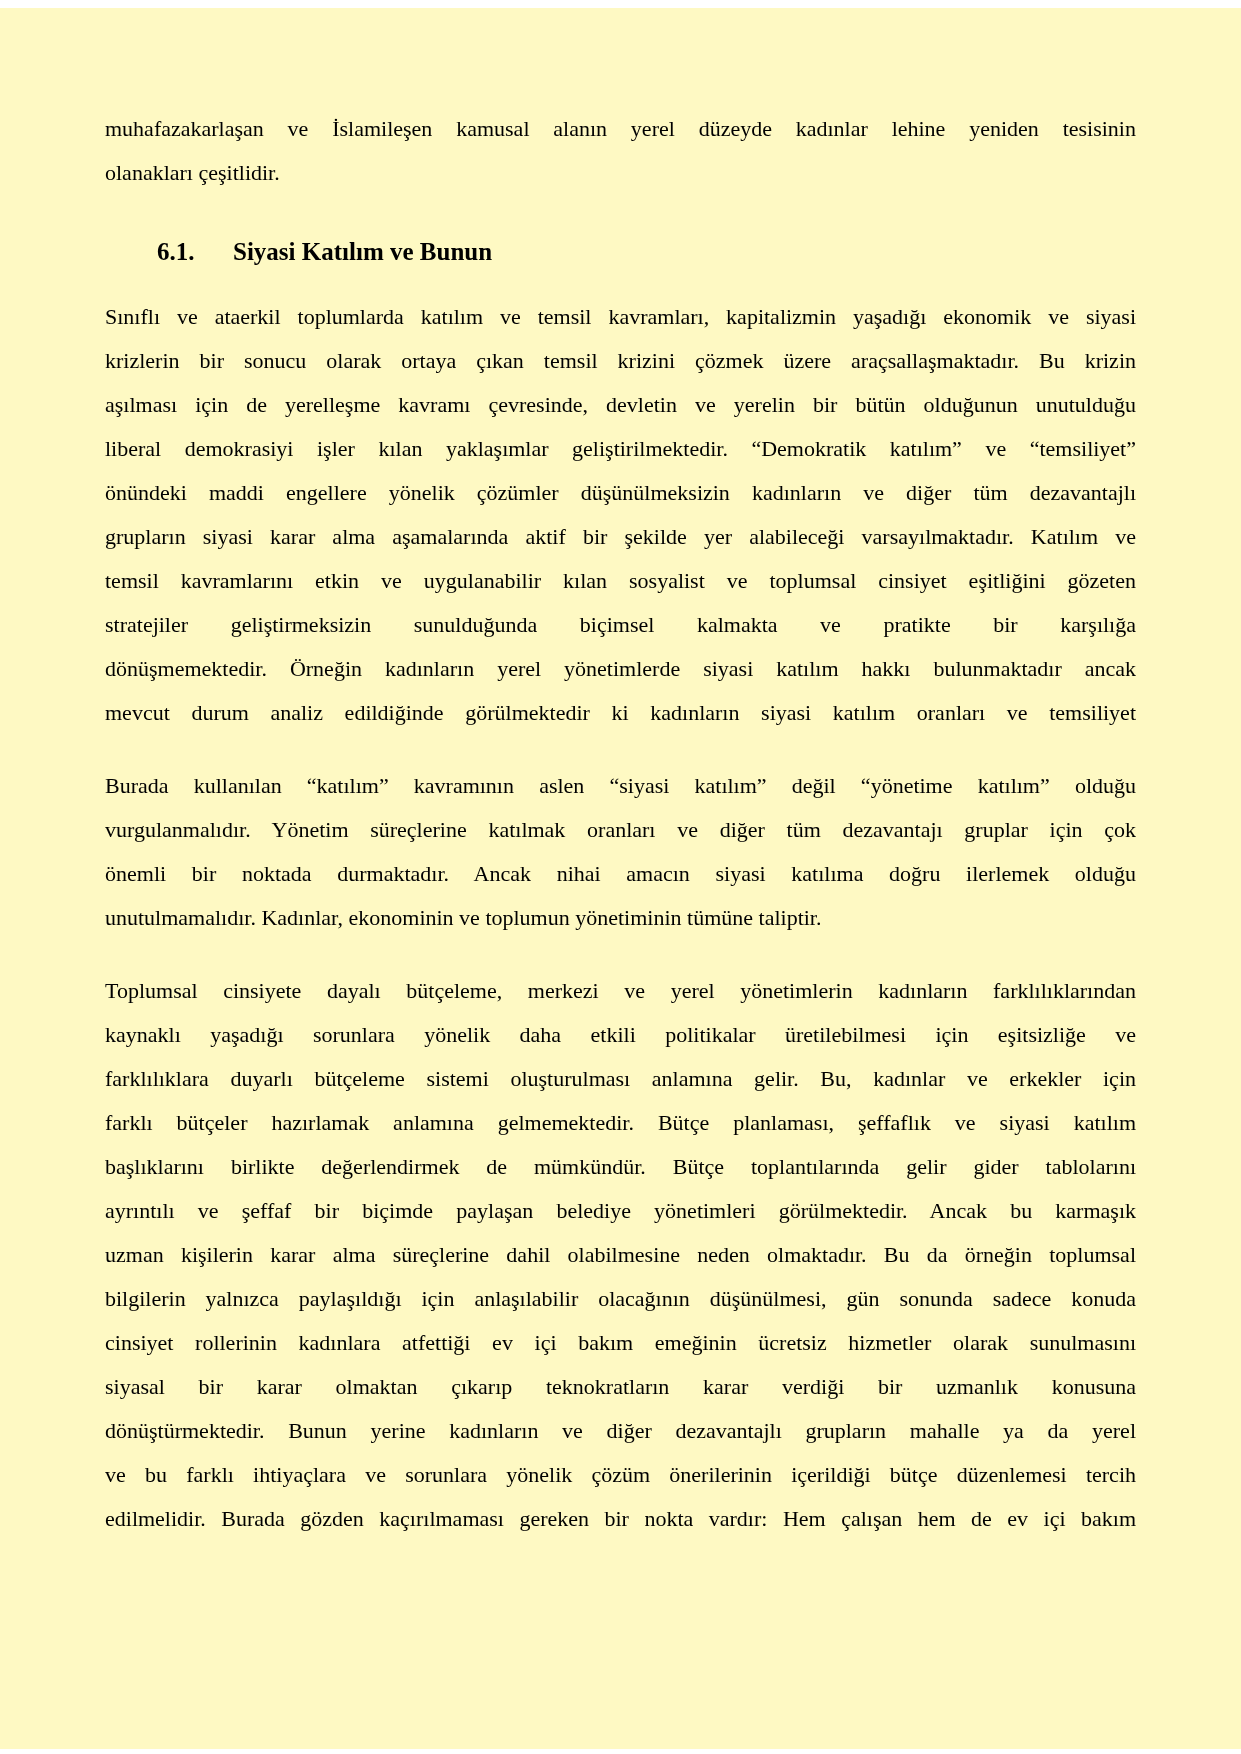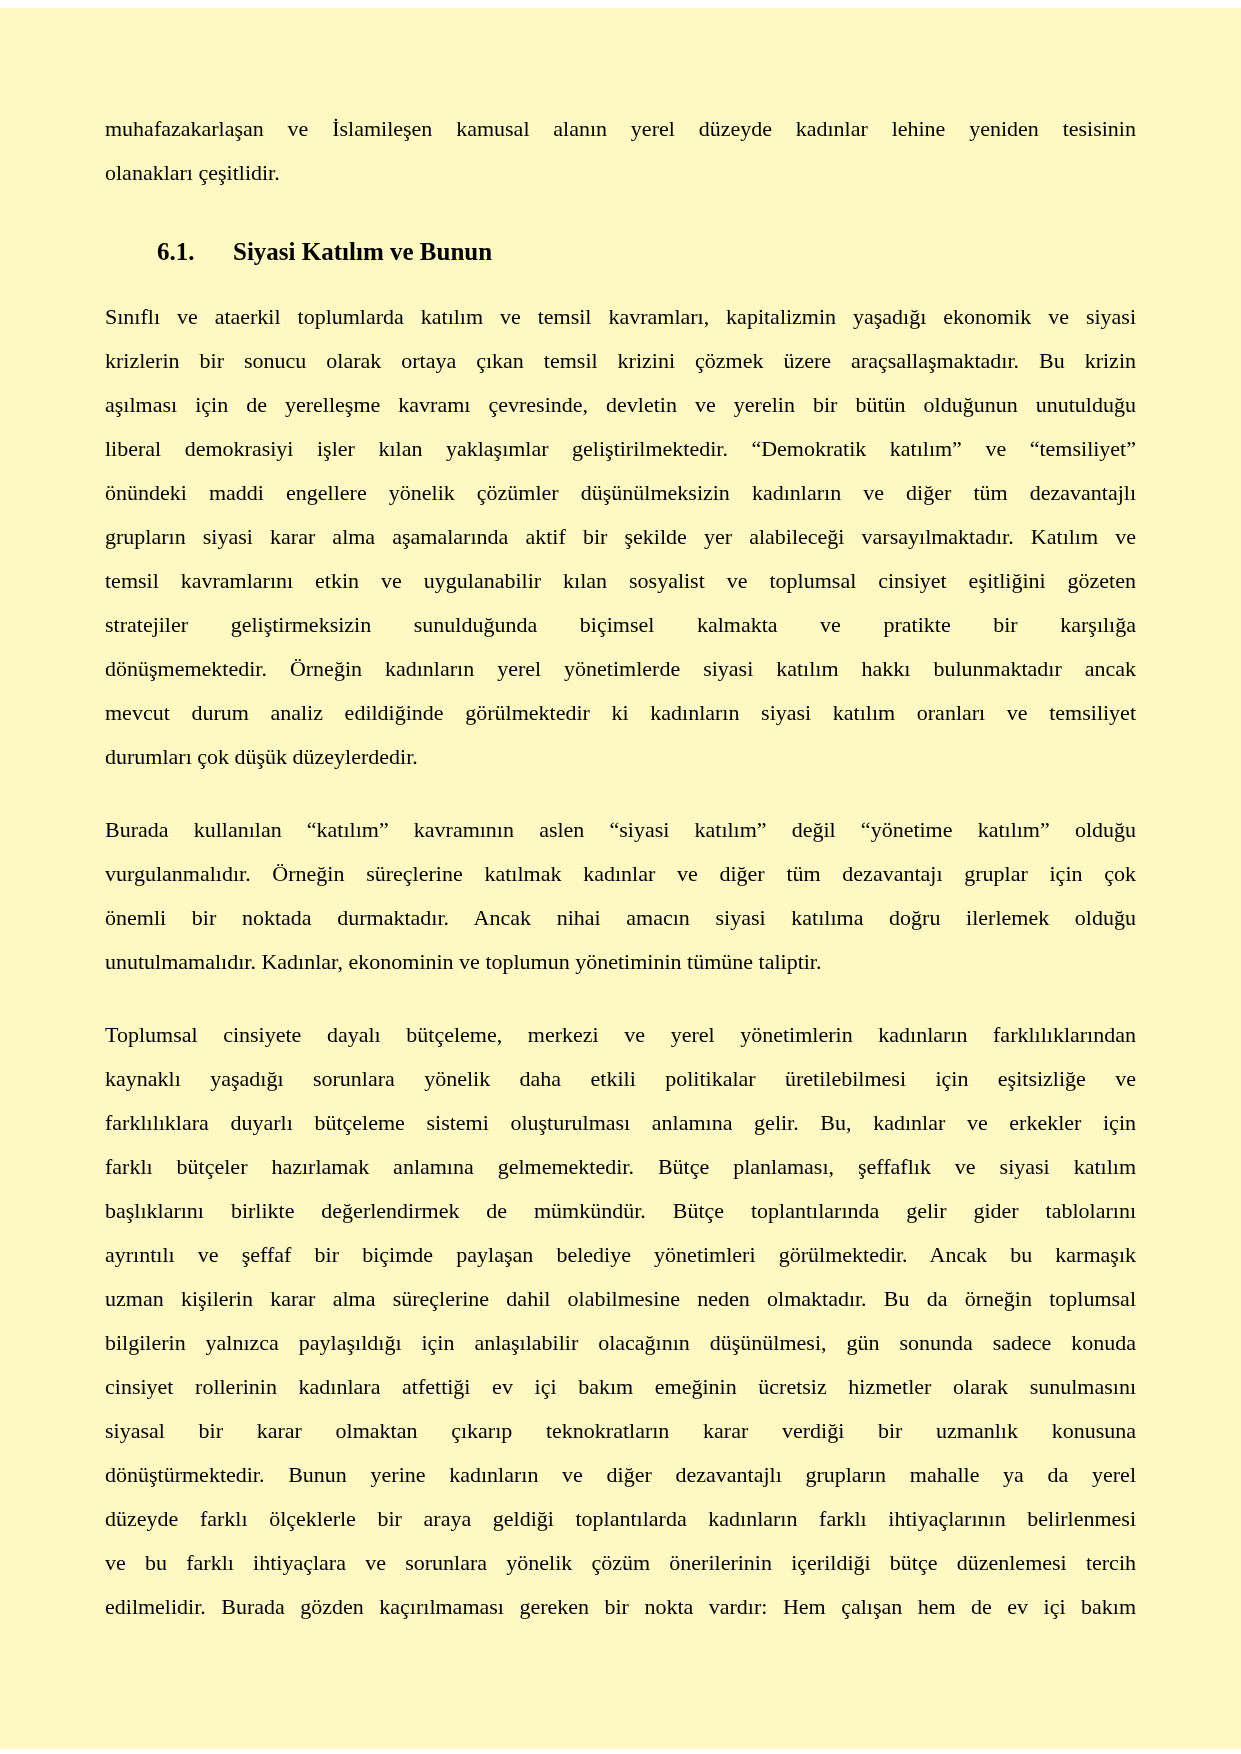--- a/index.html
+++ b/index.html
@@ -60,38 +60,36 @@
         <div class="line">Sınıflı ve ataerkil toplumlarda katılım ve temsil kavramları, kapitalizmin yaşadığı ekonomik ve siyasi</div>
         <div class="line">krizlerin bir sonucu olarak ortaya çıkan temsil krizini çözmek üzere araçsallaşmaktadır. Bu krizin</div>
         <div class="line">aşılması için de yerelleşme kavramı çevresinde, devletin ve yerelin bir bütün olduğunun unutulduğu</div>
         <div class="line">liberal demokrasiyi işler kılan yaklaşımlar geliştirilmektedir. “Demokratik katılım” ve “temsiliyet”</div>
         <div class="line">önündeki maddi engellere yönelik çözümler düşünülmeksizin kadınların ve diğer tüm dezavantajlı</div>
         <div class="line">grupların siyasi karar alma aşamalarında aktif bir şekilde yer alabileceği varsayılmaktadır. Katılım ve</div>
         <div class="line">temsil kavramlarını etkin ve uygulanabilir kılan sosyalist ve toplumsal cinsiyet eşitliğini gözeten</div>
         <div class="line">stratejiler geliştirmeksizin sunulduğunda biçimsel kalmakta ve pratikte bir karşılığa</div>
         <div class="line">dönüşmemektedir. Örneğin kadınların yerel yönetimlerde siyasi katılım hakkı bulunmaktadır ancak</div>
         <div class="line">mevcut durum analiz edildiğinde görülmektedir ki kadınların siyasi katılım oranları ve temsiliyet</div>
-        <div class="line last">durumları çok düşük düzeylerdedir.</div>
       </div>
       <div class="para">
         <div class="line">Burada kullanılan “katılım” kavramının aslen “siyasi katılım” değil “yönetime katılım” olduğu</div>
-        <div class="line">vurgulanmalıdır. Örneğin süreçlerine katılmak kadınlar ve diğer tüm dezavantajı gruplar için çok</div>
+        <div class="line">vurgulanmalıdır. Yönetim süreçlerine katılmak oranları ve diğer tüm dezavantajı gruplar için çok</div>
         <div class="line">önemli bir noktada durmaktadır. Ancak nihai amacın siyasi katılıma doğru ilerlemek olduğu</div>
         <div class="line last">unutulmamalıdır. Kadınlar, ekonominin ve toplumun yönetiminin tümüne taliptir.</div>
       </div>
       <div class="para">
         <div class="line">Toplumsal cinsiyete dayalı bütçeleme, merkezi ve yerel yönetimlerin kadınların farklılıklarından</div>
         <div class="line">kaynaklı yaşadığı sorunlara yönelik daha etkili politikalar üretilebilmesi için eşitsizliğe ve</div>
         <div class="line">farklılıklara duyarlı bütçeleme sistemi oluşturulması anlamına gelir. Bu, kadınlar ve erkekler için</div>
         <div class="line">farklı bütçeler hazırlamak anlamına gelmemektedir. Bütçe planlaması, şeffaflık ve siyasi katılım</div>
         <div class="line">başlıklarını birlikte değerlendirmek de mümkündür. Bütçe toplantılarında gelir gider tablolarını</div>
         <div class="line">ayrıntılı ve şeffaf bir biçimde paylaşan belediye yönetimleri görülmektedir. Ancak bu karmaşık</div>
         <div class="line">uzman kişilerin karar alma süreçlerine dahil olabilmesine neden olmaktadır. Bu da örneğin toplumsal</div>
         <div class="line">bilgilerin yalnızca paylaşıldığı için anlaşılabilir olacağının düşünülmesi, gün sonunda sadece konuda</div>
         <div class="line">cinsiyet rollerinin kadınlara atfettiği ev içi bakım emeğinin ücretsiz hizmetler olarak sunulmasını</div>
         <div class="line">siyasal bir karar olmaktan çıkarıp teknokratların karar verdiği bir uzmanlık konusuna</div>
         <div class="line">dönüştürmektedir.  Bunun yerine kadınların ve diğer dezavantajlı grupların mahalle ya da yerel</div>
-        <div class="line">düzeyde farklı ölçeklerle bir araya geldiği toplantılarda kadınların farklı ihtiyaçlarının belirlenmesi</div>
         <div class="line">ve bu farklı ihtiyaçlara ve sorunlara yönelik çözüm önerilerinin içerildiği bütçe düzenlemesi tercih</div>
         <div class="line">edilmelidir. Burada gözden kaçırılmaması gereken bir nokta vardır: Hem çalışan hem de ev içi bakım</div>
       </div>
     </div>
 </div>
 
 </body></html>

